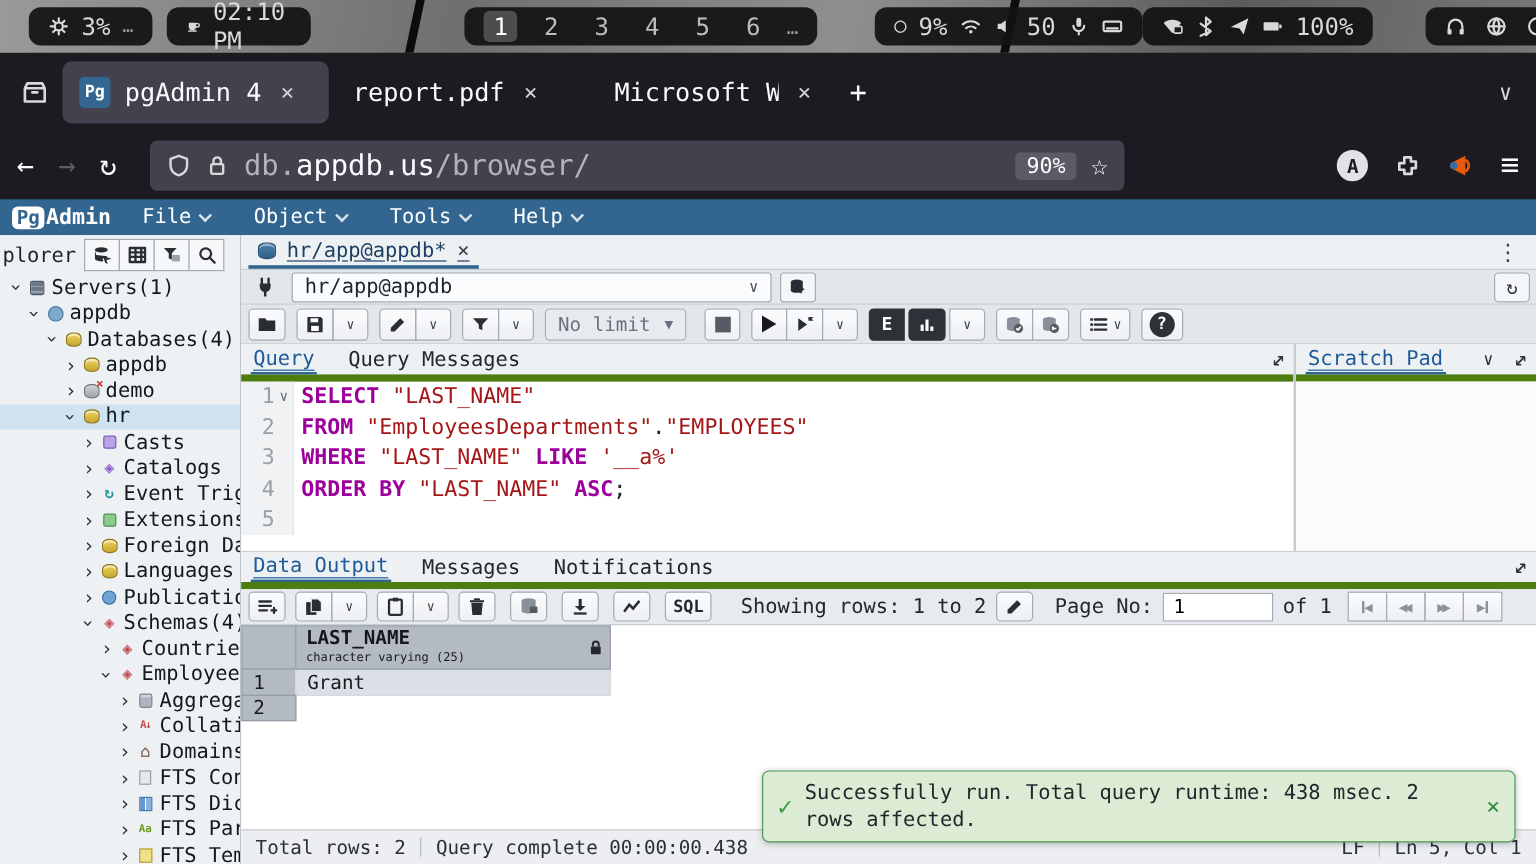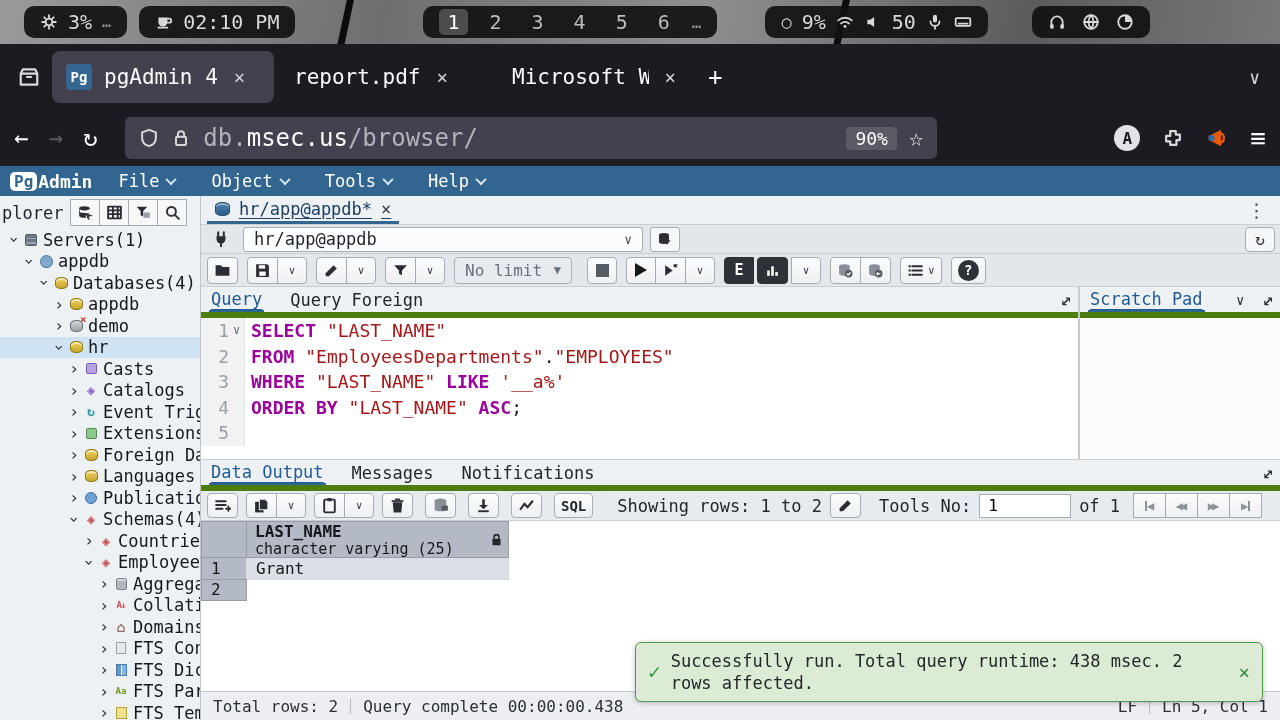--- a/index.html
+++ b/index.html
@@ -172,21 +172,21 @@
   .pagbtn { min-width:33px; height:25px; border:1px solid #a6acb4; background:linear-gradient(#fbfcfd,#edeff2);
             display:flex; align-items:center; justify-content:center; color:#8b929b; font-size:12px; margin-left:-1px; gap:0; }
   .pbar { width:2px; height:10px; background:#8b929b; }
   .tight { letter-spacing:-3px; margin-right:3px; }
   .gridwrap { flex:1; min-height:0; overflow:hidden; }
   .g-header { display:flex; height:37px; }
   .g-corner { width:46px; flex:none; background:#b4bac3; border:1px solid #969da6; }
   .g-col { width:263px; flex:none; background:#b4bac3; border:1px solid #969da6; margin-left:-1px;
            padding:1px 8px; color:#15181d; position:relative; }
   .g-col-name { font-weight:bold; font-size:16px; line-height:18px; }
-  .g-col-type { font-size:15px; line-height:16px; }
+  .g-col-type { font-size:10px; line-height:16px; }
   .g-col svg { position:absolute; right:5px; top:11px; width:13px; height:13px; }
   .g-row { display:flex; height:22.5px; margin-top:-1px; }
   .g-rownum { width:46px; flex:none; background:#b4bac3; border:1px solid #969da6; display:flex;
               align-items:center; padding-left:9px; font-size:16px; color:#15181d; }
   .g-cell { width:263px; flex:none; border:1px solid #d6dade; margin-left:-1px; display:flex;
             align-items:center; padding-left:9px; font-size:16px; color:#15181d; background:#f5f6f8; }
   .g-row:nth-child(2) .g-cell { background:#dbe0e7; }
 
   .statusbar { height:29px; flex:none; background:#eceef1; border-top:1px solid #c6cad0; display:flex;
                align-items:center; padding:0 12px; font-size:16px; color:#2b2f36; }
@@ -253,20 +253,37 @@
       <span>50</span>
       <svg viewBox="0 0 16 16">
           <rect class="fl" x="6.2" y="1.5" width="3.6" height="7" rx="1.8"></rect>
           <path class="st" d="M4 7.5a4 4 0 0 0 8 0M8 11.5V14"></path>
         </svg>
       <svg viewBox="0 0 16 16">
           <rect class="st" x="1.5" y="4.5" width="13" height="7" rx="1"></rect>
           <path class="st" d="M4 9.5h8"></path>
         </svg>
     </div>
+    <div class="sysmod">
+      <svg viewBox="0 0 16 16">
+          <path class="fl" d="M1.5 5.5a10 10 0 0 1 13 0L8 13z"></path>
+          <rect x="9" y="8" width="6" height="5" rx="1" fill="#1a1a1a" stroke="#d9d9d9" stroke-width="1.2"></rect>
+        </svg>
+      <svg viewBox="0 0 16 16">
+          <path class="st" d="M8 1.5v13l3.5-3L4 6m7.5 5.5L4 15M8 1.5l3.5 3L8 7.5"></path>
+        </svg>
+      <svg viewBox="0 0 16 16">
+          <path class="fl" d="M1.5 8.5 14.5 2l-3.5 12-3-4.5z"></path>
+        </svg>
+      <svg viewBox="0 0 18 16">
+          <rect class="fl" x="1" y="4.5" width="12.5" height="7" rx="1"></rect>
+          <rect class="fl" x="14" y="6.5" width="2" height="3"></rect>
+        </svg>
+      <span>100%</span>
+    </div>
     <div class="sysmod" style="margin-left:44px;gap:16px">
       <svg viewBox="0 0 16 16">
           <path class="st" d="M3 12V8a5 5 0 0 1 10 0v4"></path>
           <rect class="fl" x="2" y="10" width="3" height="4" rx="1"></rect>
           <rect class="fl" x="11" y="10" width="3" height="4" rx="1"></rect>
         </svg>
       <svg viewBox="0 0 16 16">
           <circle class="st" cx="8" cy="8" r="6"></circle>
           <path class="st" d="M2 8h12M8 2c-3 3.5-3 8.5 0 12 3-3.5 3-8.5 0-12"></path>
         </svg>
@@ -308,21 +325,21 @@
     <span class="navbtn disabled">→</span>
     <span class="navbtn">↻</span>
     <div class="url-field">
       <svg viewBox="0 0 16 16">
           <path class="st" d="M8 1.5 13.5 3.5v4.5c0 3.6-2.3 5.6-5.5 6.5-3.2-.9-5.5-2.9-5.5-6.5V3.5z"></path>
         </svg>
       <svg viewBox="0 0 16 16">
           <rect class="st" x="4" y="7" width="8" height="6.5" rx="1"></rect>
           <path class="st" d="M5.5 7V5a2.5 2.5 0 0 1 5 0v2"></path>
         </svg>
-      <span><span class="u-dim">db.</span><span class="u-host">msec.us</span><span class="u-dim">/browser/</span></span>
+      <span><span class="u-dim">db.</span><span class="u-host">appdb.us</span><span class="u-dim">/browser/</span></span>
       <span class="zoom-badge">90%</span>
       <span class="starbtn">☆</span>
     </div>
     <div class="urlbar-right">
       <span class="acct">A</span>
       <svg viewBox="0 0 16 16">
           <path class="st" d="M6 3h4v2.5h3v4h-2.5V13H6v-2.5H3v-4h3z"></path>
         </svg>
       <svg viewBox="0 0 16 16">
           <path d="M2 6.5 11 2v12L2 9.5z" fill="#e8590c"></path>
@@ -702,21 +719,21 @@
           </span>
       </div>
 
       <div class="editor-row">
         <div class="editor-panel">
           <div class="panel-tabs">
             <span class="ptab active">
                 <span>Query</span>
               </span>
             <span class="ptab">
-                <span>Query Foreign</span>
+                <span>Query Messages</span>
               </span>
             <span class="ptab-icons">
                 <span class="expand">↔</span>
               </span>
           </div>
           <div class="editor" id="editor">
               <div class="cl">
                 <span class="ln">1</span>
                 <span class="fold">∨</span>
                 <span class="lc"><span class="tok-kw">SELECT</span><span class="tok-pl"> </span><span class="tok-str">"LAST_NAME"</span></span>
@@ -842,21 +859,21 @@
               </span>
             </span>
           <span class="showing">Showing rows: 1 to 2</span>
           <span class="grp">
               <span class="tbtn" style="border-radius:4px">
                 <svg viewBox="0 0 16 16">
                   <path class="dk" d="M2.5 10.5 10 3l3 3-7.5 7.5H2.5z"></path>
                 </svg>
               </span>
             </span>
-          <span style="margin-left:10px">Tools No:</span>
+          <span style="margin-left:10px">Page No:</span>
           <input class="pageno-input" value="1" style="">
           <span>of 1</span>
           <span class="pag">
             <span class="pagbtn">
                 <span class="pbar"></span>
                 <span>◀</span>
               </span>
             <span class="pagbtn">
                 <span class="tight">◀◀</span>
               </span>

